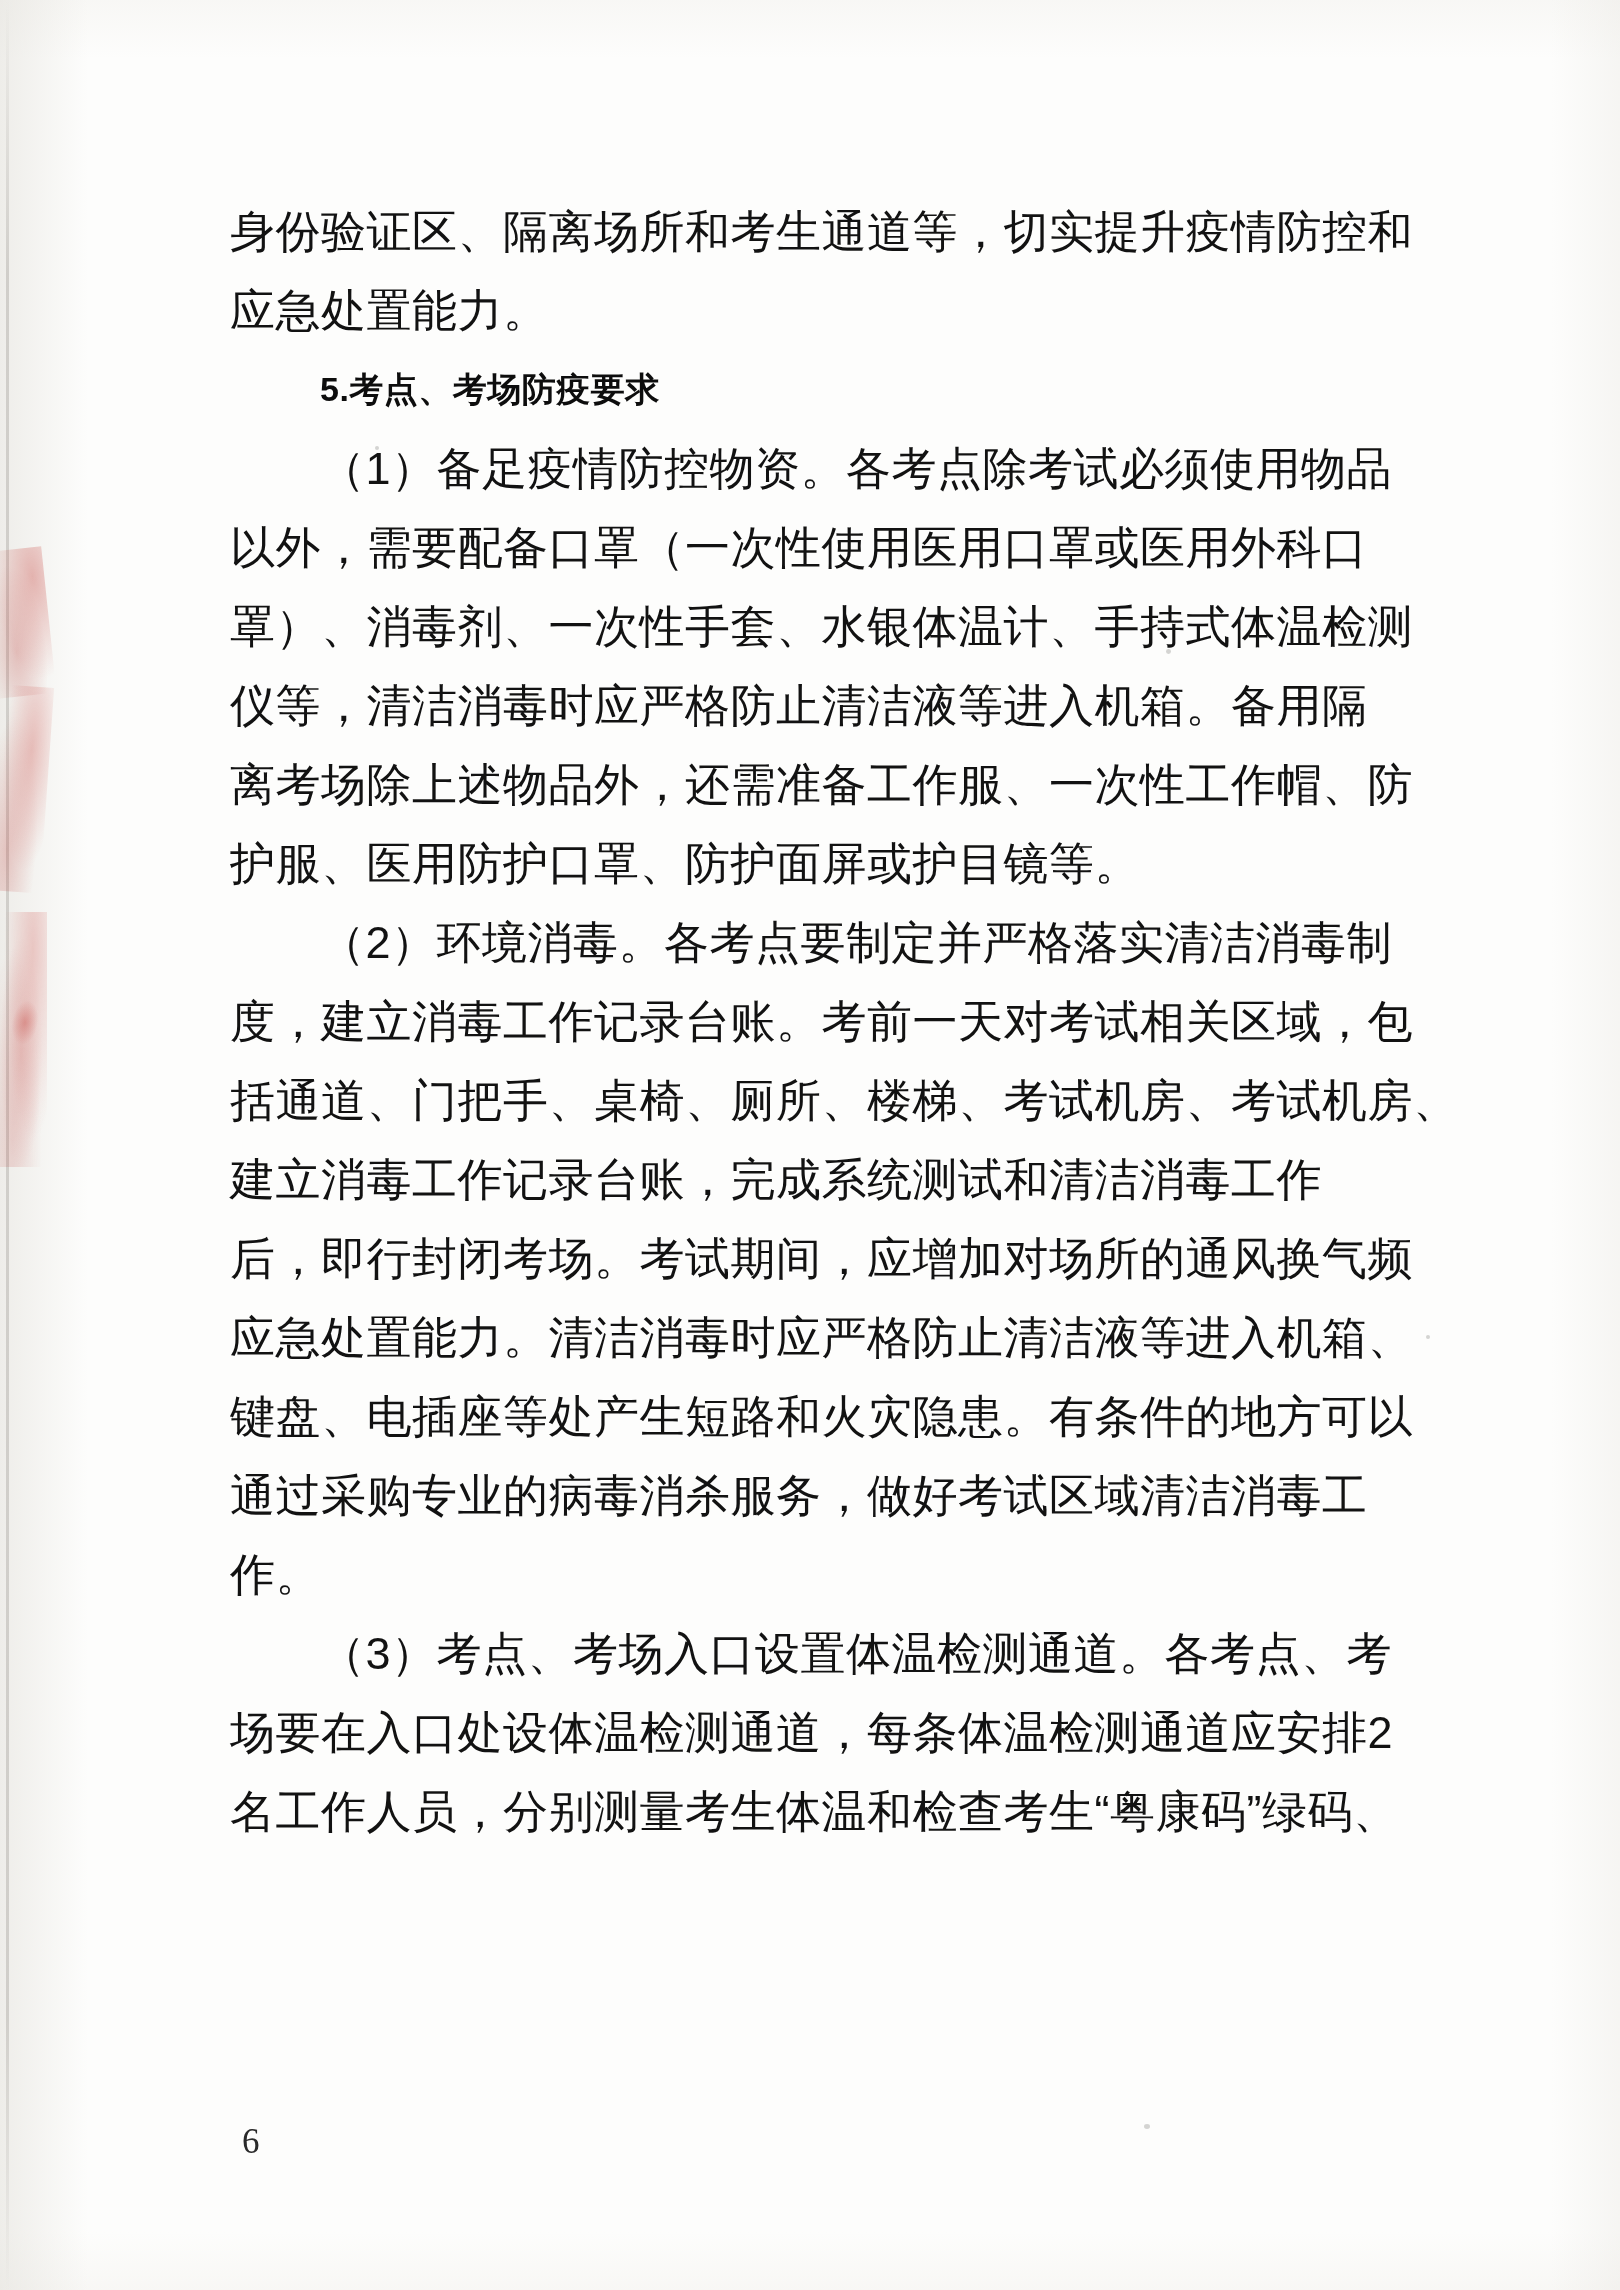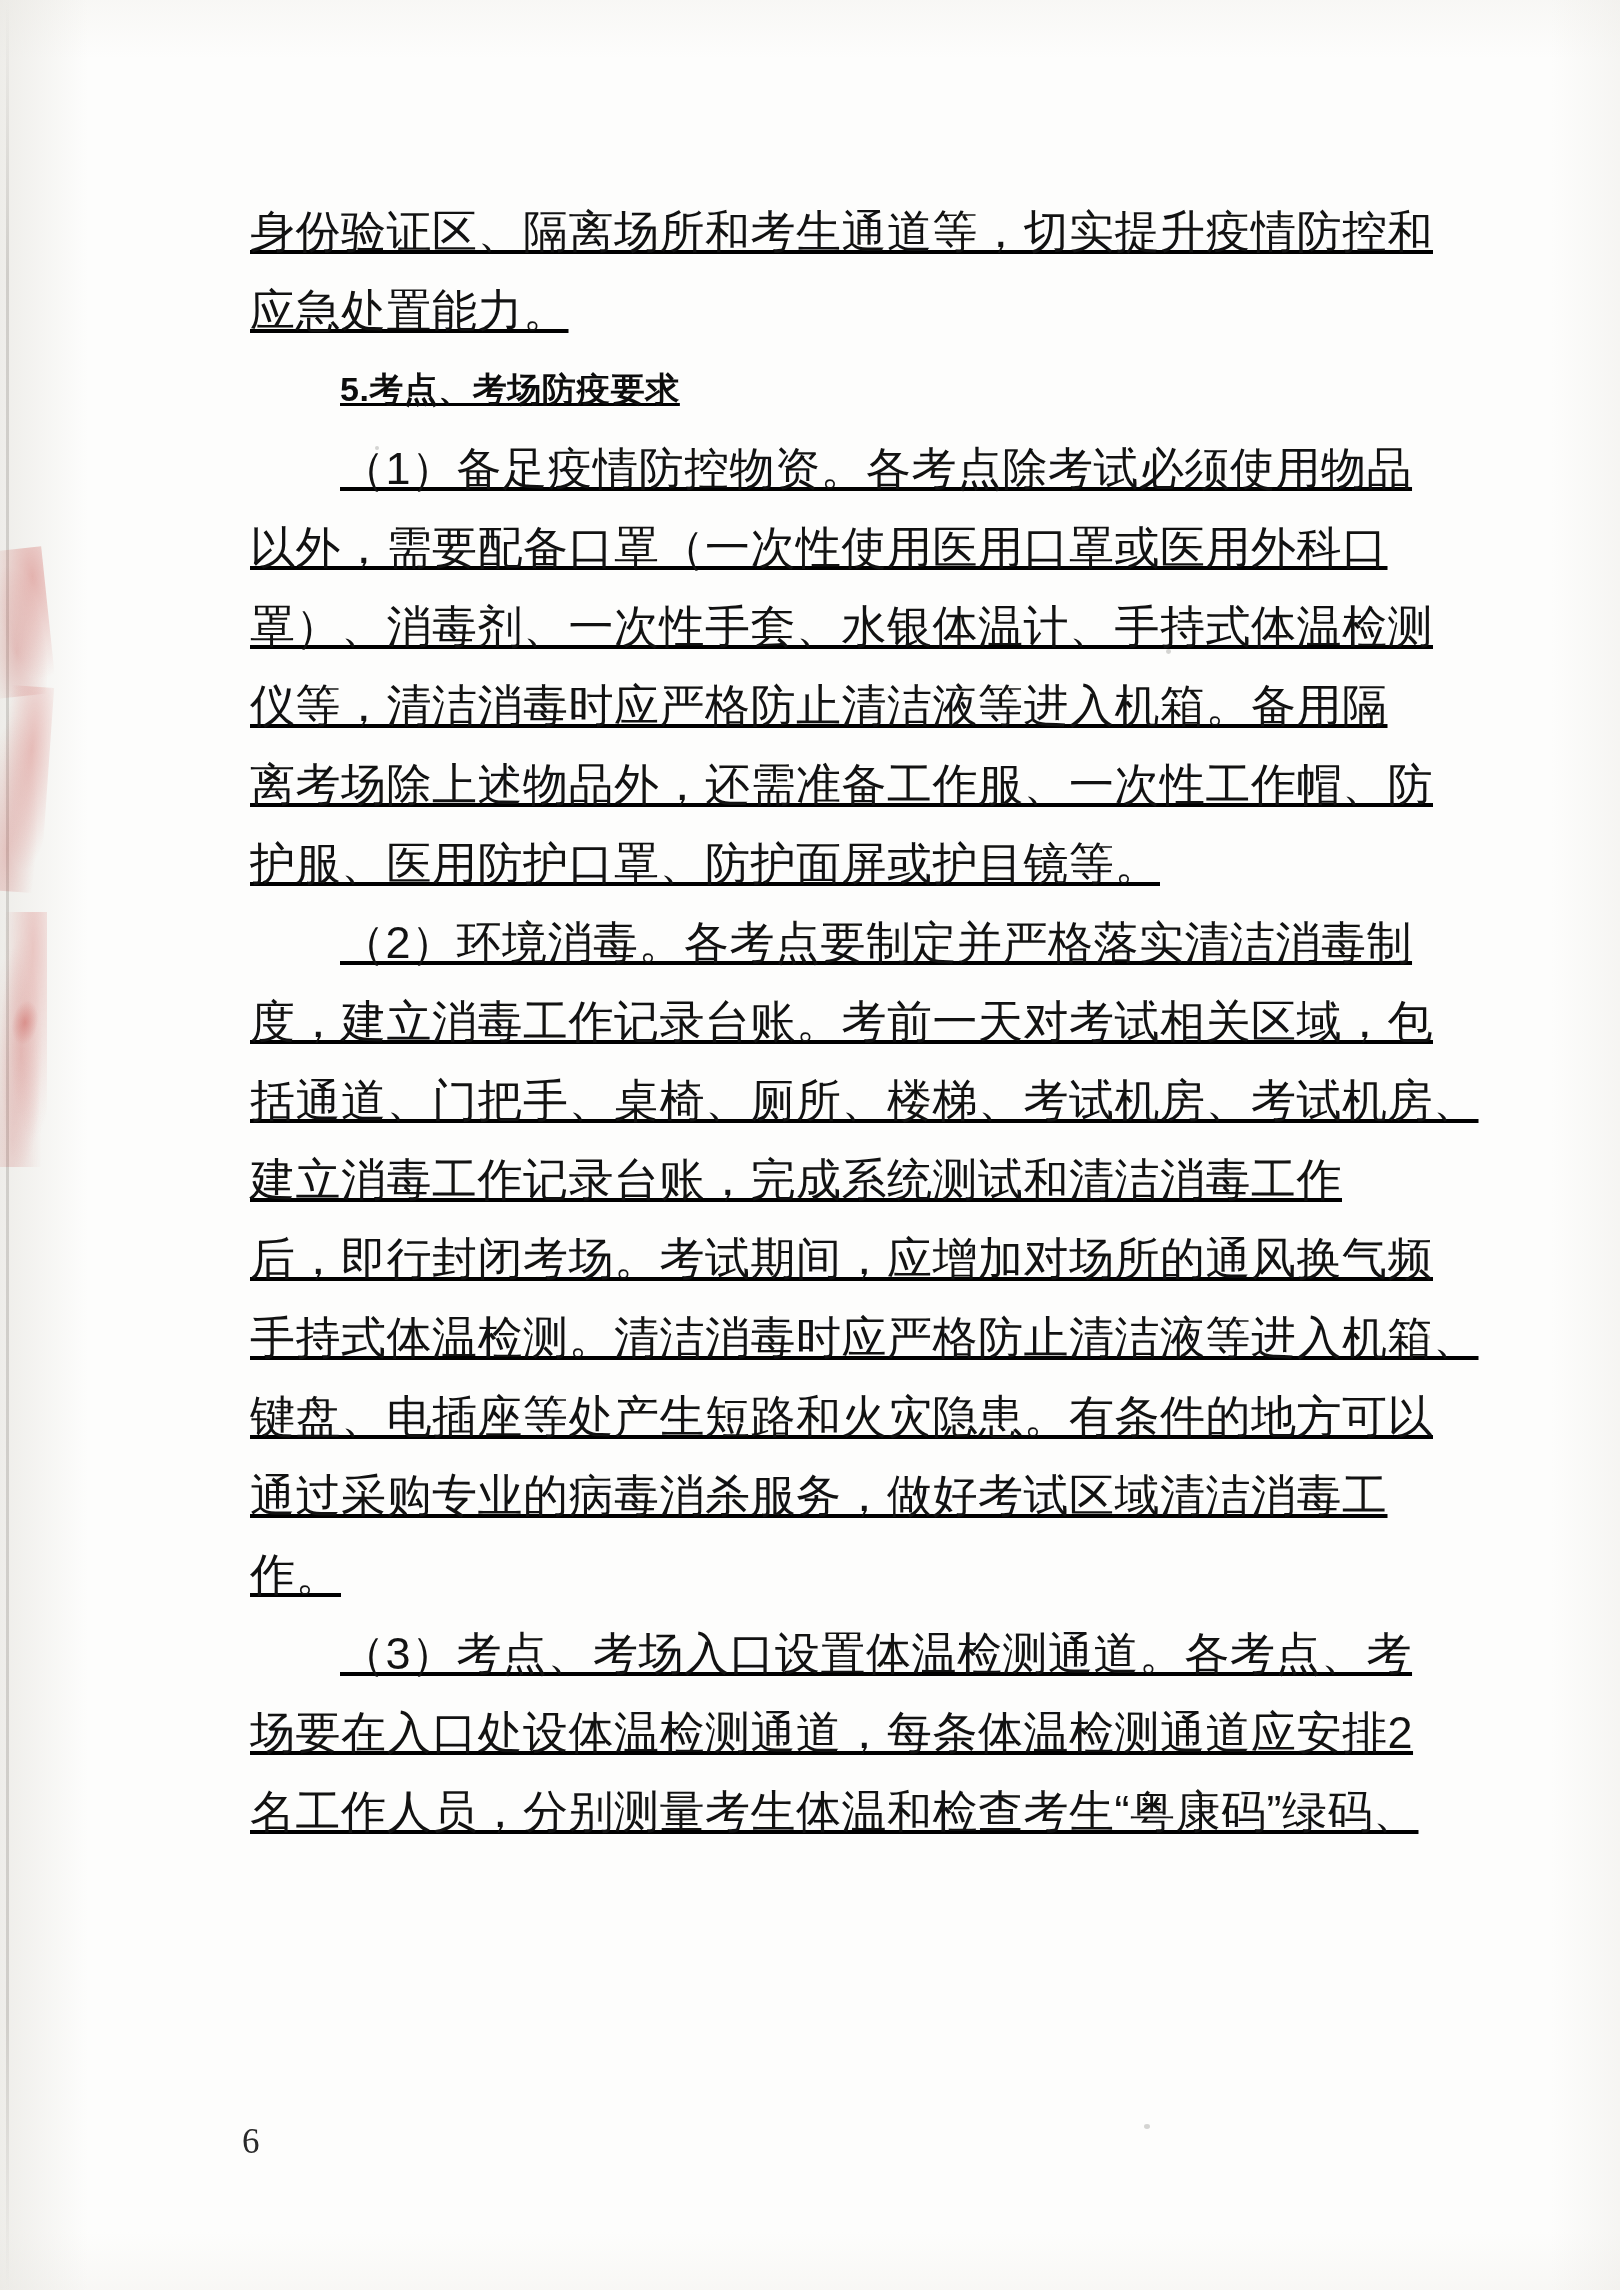--- a/index.html
+++ b/index.html
@@ -66,24 +66,23 @@
   }
   .stamp-d {
     left: 11.8px; top: 1000px;
     width: 25.5px; height: 45px;
     background: radial-gradient(ellipse at 50% 50%, rgba(194,56,50,0.55) 0%, rgba(194,56,50,0) 70%);
     transform: rotate(10deg);
   }
 
   .content {
     position: absolute;
-    left: 250px;
+    left: 230px;
     top: 192px;
     width: 1155px;
-    text-decoration: underline;
   }
 
   .body-line {
     font-size: 45px;
     line-height: 79px;
     color: #121212;
     letter-spacing: 0.5px;
     white-space: pre;
     font-weight: 400;
   }
@@ -157,21 +156,21 @@
       <div class="body-line">离考场除上述物品外，还需准备工作服、一次性工作帽、防</div>
       <div class="body-line">护服、医用防护口罩、防护面屏或护目镜等。</div>
     </div>
 
     <div class="para">
       <div class="body-line indent">（2）环境消毒。各考点要制定并严格落实清洁消毒制</div>
       <div class="body-line">度，建立消毒工作记录台账。考前一天对考试相关区域，包</div>
       <div class="body-line">括通道、门把手、桌椅、厕所、楼梯、考试机房、考试机房、</div>
       <div class="body-line">建立消毒工作记录台账，完成系统测试和清洁消毒工作</div>
       <div class="body-line">后，即行封闭考场。考试期间，应增加对场所的通风换气频</div>
-      <div class="body-line">手持式体温检测。清洁消毒时应严格防止清洁液等进入机箱、</div>
+      <div class="body-line">应急处置能力。清洁消毒时应严格防止清洁液等进入机箱、</div>
       <div class="body-line">键盘、电插座等处产生短路和火灾隐患。有条件的地方可以</div>
       <div class="body-line">通过采购专业的病毒消杀服务，做好考试区域清洁消毒工</div>
       <div class="body-line">作。</div>
     </div>
 
     <div class="para">
       <div class="body-line indent">（3）考点、考场入口设置体温检测通道。各考点、考</div>
       <div class="body-line">场要在入口处设体温检测通道，每条体温检测通道应安排2</div>
       <div class="body-line">名工作人员，分别测量考生体温和检查考生“粤康码”绿码、</div>
     </div>

